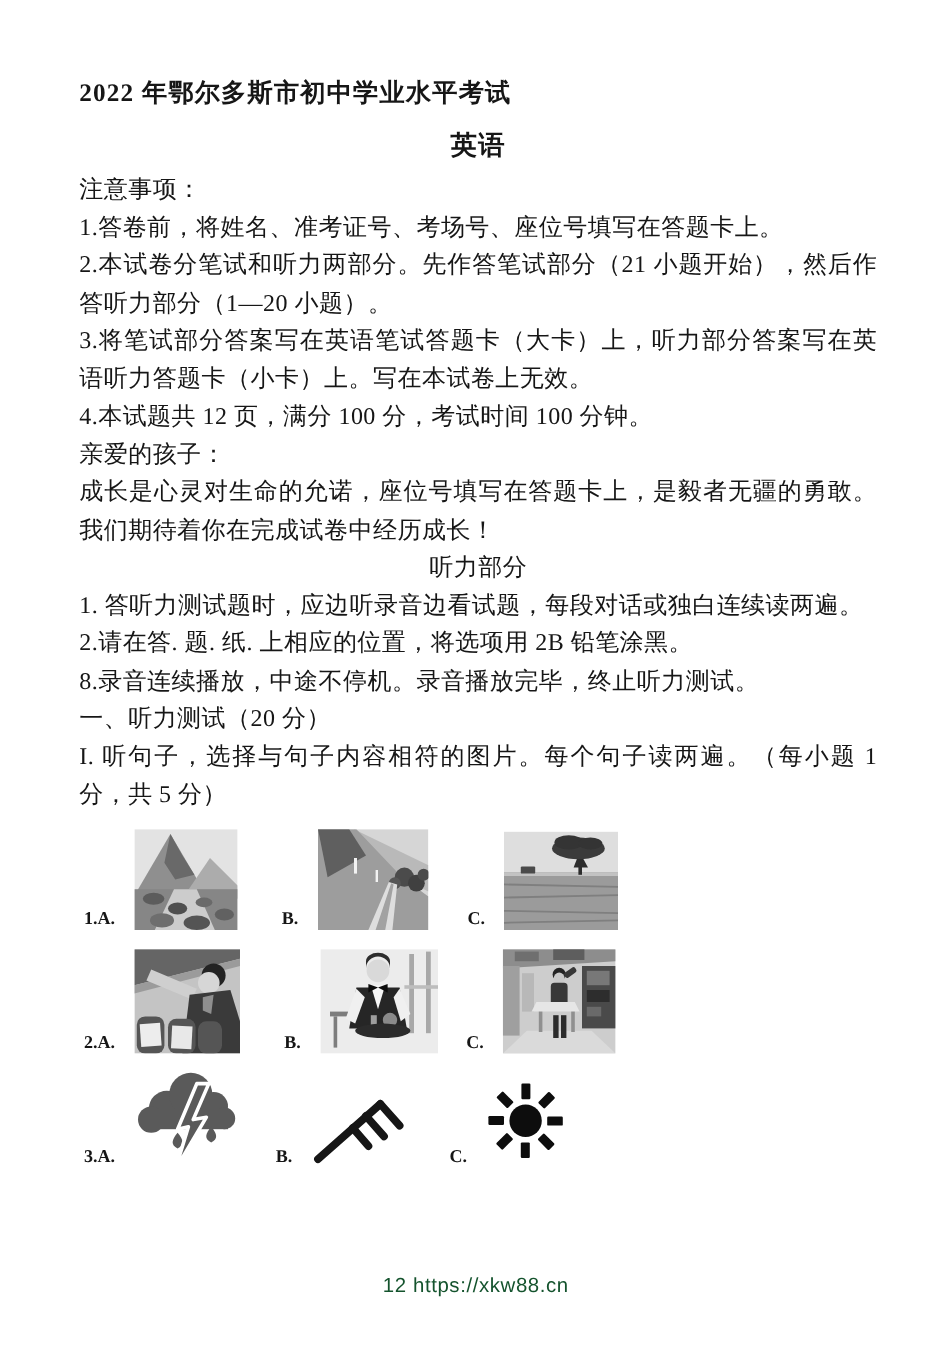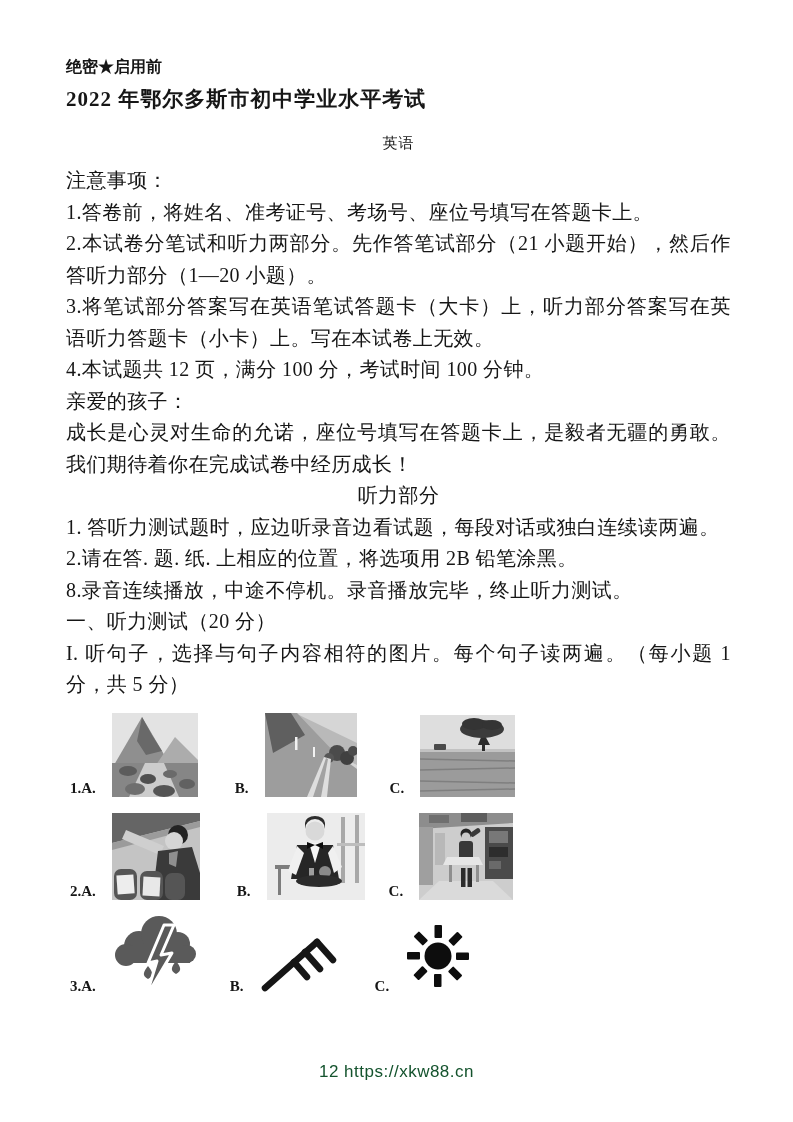--- a/index.html
+++ b/index.html
@@ -25,22 +25,22 @@
 
   .title {
     font-size: 21px;
     font-weight: 700;
     line-height: 26px;
     margin-top: 8px;
     letter-spacing: 1px;
   }
   .subject {
     text-align: center;
-    font-size: 15px;
-    font-weight: 400;
+    font-size: 22px;
+    font-weight: 700;
     line-height: 26px;
     margin-top: 18px;
     letter-spacing: 1px;
   }
 
   .text-block { margin-top: 9px; }
   .p {
     font-size: 20px;
     font-weight: 400;
     line-height: 31.5px;
@@ -89,21 +89,20 @@
     font-size: 17px;
     color: #14532d;
     letter-spacing: 0.5px;
   }
 </style>
 </head>
 <body>
 
 <div class="page">
 
-  <div class="classification">绝密★启用前</div>
 
   <div class="title">2022 年鄂尔多斯市初中学业水平考试</div>
 
   <div class="subject">英语</div>
 
   <div class="text-block">
     <div class="p">注意事项：</div>
     <div class="p">1.答卷前，将姓名、准考证号、考场号、座位号填写在答题卡上。</div>
     <div class="p">2.本试卷分笔试和听力两部分。先作答笔试部分（21 小题开始），然后作答听力部分（1—20 小题）。</div>
     <div class="p">3.将笔试部分答案写在英语笔试答题卡（大卡）上，听力部分答案写在英语听力答题卡（小卡）上。写在本试卷上无效。</div>

